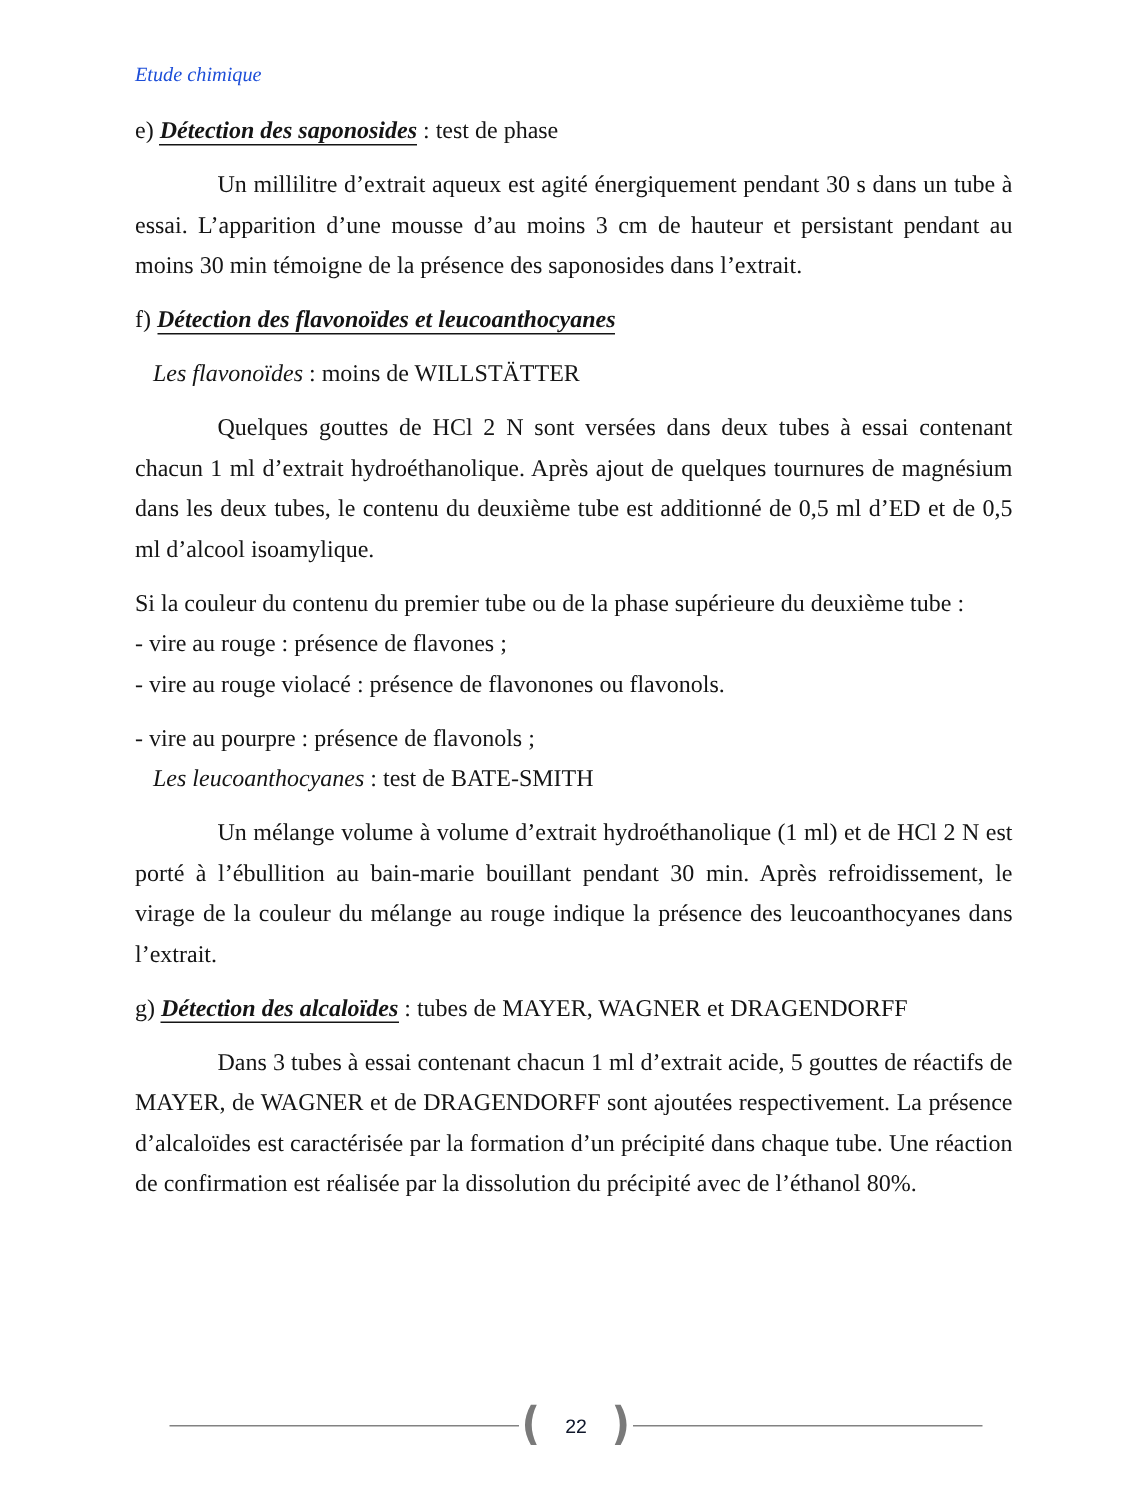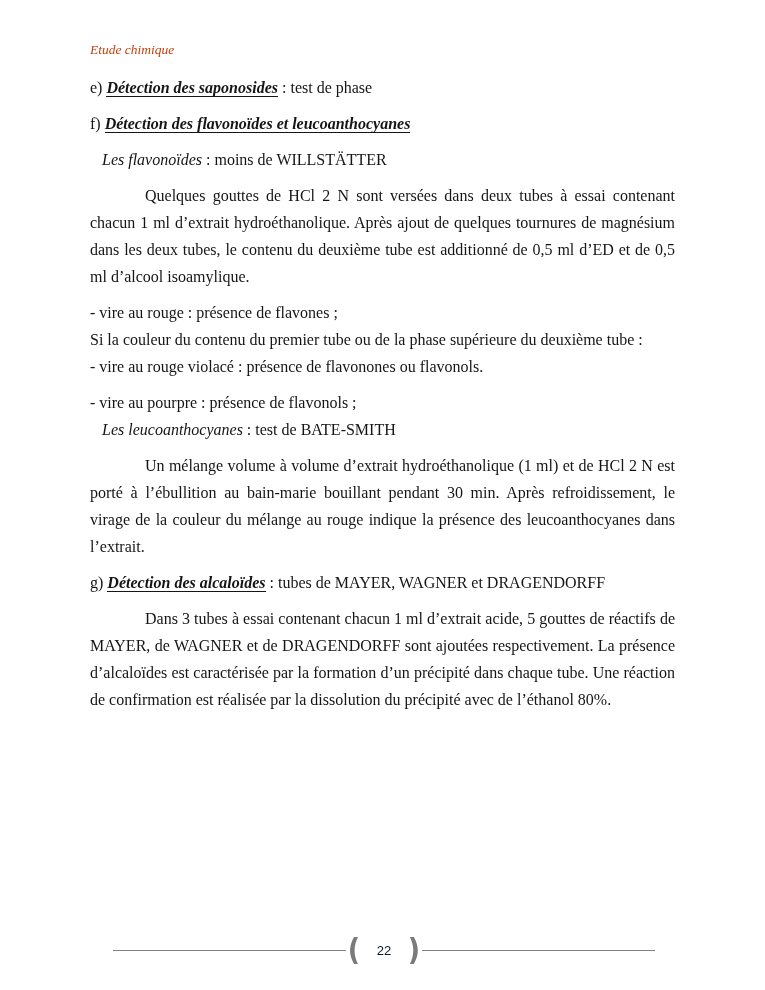--- a/index.html
+++ b/index.html
@@ -11,21 +11,21 @@
     position: relative;
     overflow: hidden;
   }
   .page { position: absolute; inset: 0; background: #ffffff; }
 
   .running-header {
     position: absolute;
     top: 42px; left: 90px;
     font-style: italic;
     font-size: 13.5px;
-    color: #c2410c;
+    color: #1d4ed8;
   }
 
   .content {
     position: absolute;
     top: 74px; left: 90px;
     width: 585px;
     font-size: 16px;
     line-height: 27px;
   }
   .content p { margin: 0 0 9px 0; }
@@ -76,29 +76,30 @@
 
 <div class="page">
 
   <div class="running-header">Etude chimique</div>
 
   <div class="content">
 
 
     <p class="heading"><span>e) </span><span class="heading-title">Détection des saponosides</span><span> : test de phase</span></p>
 
+    <p class="para">Un millilitre d’extrait aqueux est agité énergiquement pendant 30 s dans un tube à essai. L’apparition d’une mousse d’au moins 3 cm de hauteur et persistant pendant au moins 30 min témoigne de la présence des saponosides dans l’extrait.</p>
 
     <p class="heading"><span>f) </span><span class="heading-title">Détection des flavonoïdes et leucoanthocyanes</span><span></span></p>
 
     <p class="subline"><span class="ital">Les flavonoïdes</span><span> : moins de WILLSTÄTTER</span></p>
 
     <p class="para">Quelques gouttes de HCl 2 N sont versées dans deux tubes à essai contenant chacun  1 ml d’extrait hydroéthanolique. Après ajout de quelques tournures de magnésium dans les deux tubes, le contenu du deuxième tube est additionné de 0,5 ml d’ED et de 0,5 ml d’alcool isoamylique.</p>
 
+    <p class="cond">Si la couleur du contenu du premier tube ou de la phase supérieure du deuxième tube :</p>
     <p class="cond">- vire au rouge : présence de flavones ;</p>
-    <p class="cond">Si la couleur du contenu du premier tube ou de la phase supérieure du deuxième tube :</p>
     <p class="cond cond-last">- vire au rouge violacé : présence de flavonones ou flavonols.</p>
     <p class="cond">- vire au pourpre : présence de flavonols ;</p>
 
     <p class="subline"><span class="ital">Les leucoanthocyanes</span><span> : test de BATE-SMITH</span></p>
 
     <p class="para">Un mélange volume à volume d’extrait hydroéthanolique (1 ml) et de HCl 2 N est porté à l’ébullition au bain-marie bouillant pendant 30 min. Après refroidissement, le virage de la couleur du mélange au rouge indique la présence des leucoanthocyanes dans l’extrait.</p>
 
     <p class="heading"><span>g) </span><span class="heading-title">Détection des alcaloïdes</span><span> : tubes de MAYER, WAGNER et DRAGENDORFF</span></p>
 
     <p class="para">Dans 3 tubes à essai contenant chacun 1 ml d’extrait acide, 5 gouttes de réactifs de MAYER, de WAGNER et de DRAGENDORFF sont ajoutées respectivement. La présence d’alcaloïdes est caractérisée par la formation d’un précipité dans chaque tube. Une réaction de confirmation est réalisée par la dissolution du précipité avec de l’éthanol 80%.</p>

